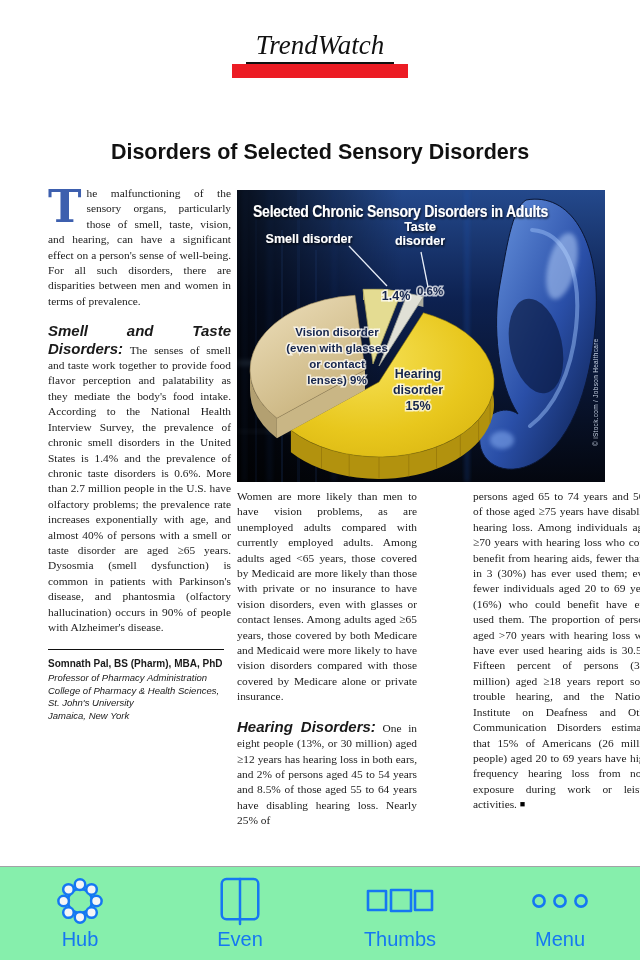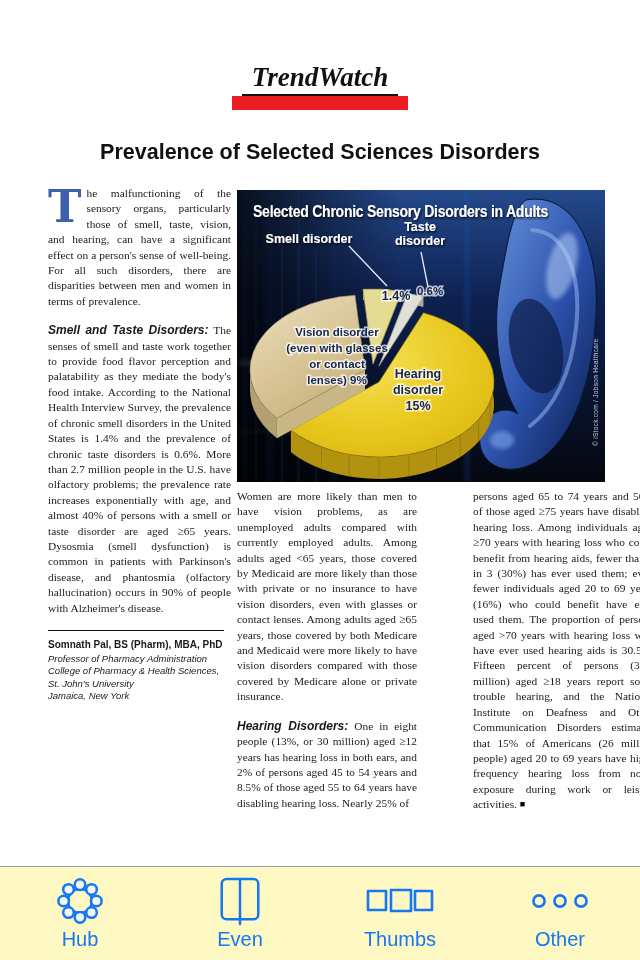--- a/index.html
+++ b/index.html
@@ -1,68 +1,68 @@
 <!DOCTYPE html>
 <html><head>
 <meta charset="utf-8">
 <style>
   html,body{margin:0;padding:0;background:#ffffff;}
   .screen{position:relative;width:640px;height:960px;background:#ffffff;overflow:hidden;
           font-family:"Liberation Serif",serif;color:#1a1a1a;}
 
   
   .brand-wrap{position:absolute;top:30px;left:0;right:0;text-align:center;}
-  .brand{display:inline-block;font-family:"Liberation Serif",serif;font-style:italic;font-weight:bold;
-         font-size:27px;color:#111;padding:0 10px 1px;border-bottom:2px solid #111;margin-top:32px;}
+  .brand{display:inline-block;font-family:"Liberation Serif",serif;font-style:italic;font-weight:normal;
+         font-size:27px;color:#111;padding:0 10px 1px;border-bottom:2px solid #111;}
   .brand-rule{width:176px;height:14px;margin:0 auto;background:#ec1c24;}
   .page-title{position:absolute;top:126px;left:0;right:0;text-align:center;
               font-family:"Liberation Sans",sans-serif;font-size:21.5px;color:#111;}
 
   
   .col{position:absolute;font-size:11.4px;line-height:15.4px;text-align:justify;}
   .col-left {left:48px; top:186px;width:183px;}
   .col-mid  {left:237px;top:489px;width:180px;}
   .col-right{left:425px;top:489px;width:181px;margin-left:48px;}
   p.body{margin:0 0 14px 0;}
   p.body:last-child{margin-bottom:0;}
-  .sec-head{font-family:"Liberation Sans",sans-serif;font-style:italic;font-weight:bold;font-size:12px;}
+  .sec-head{font-family:"Liberation Sans",sans-serif;font-style:italic;font-weight:bold;font-size:15px;}
   .dropcap{float:left;font-family:"DejaVu Serif",serif;font-weight:bold;font-size:45px;line-height:0.8;
            color:#3d5fae;margin:3px 5px 0 0;}
   .endmark{font-size:9px;letter-spacing:0;vertical-align:1px;color:#000;}
 
   
   .author{margin-top:12px;border-top:1.5px solid #111;padding-top:7px;width:176px;
           font-family:"Liberation Sans",sans-serif;text-align:left;}
   .author-name{font-weight:bold;font-size:10px;line-height:13px;margin-bottom:2px;}
   .author-line{font-style:italic;font-size:9.5px;line-height:12.5px;}
 
   
   .chart{position:absolute;left:237px;top:190px;width:368px;height:260px;}
   .chart svg{display:block;width:368px;height:292px;}
 
   
-  .toolbar{position:absolute;left:0;right:0;bottom:0;height:93px;background:#fef9c3;
+  .toolbar{position:absolute;left:0;right:0;bottom:0;height:93px;background:#86efac;
            border-top:1px solid #a2a2a6;display:flex;align-items:stretch;}
   .tb-item{flex:1;display:flex;flex-direction:column;align-items:center;justify-content:flex-start;
            padding-top:9px;color:#1577f2;cursor:pointer;}
   .tb-icon{height:50px;display:flex;align-items:center;justify-content:center;}
   .tb-label{font-family:"Liberation Sans",sans-serif;font-size:20px;line-height:24px;margin-top:1px;}
   .tb-icon svg{stroke:#1577f2;fill:none;stroke-width:2.6;stroke-linecap:round;stroke-linejoin:round;}
 </style>
 </head>
 <body>
 
 <div class="screen">
 
   <div class="brand-wrap">
     <span class="brand">TrendWatch</span>
     <div class="brand-rule"></div>
   </div>
 
-  <h1 class="page-title">Prevalence of Selected Sciences Disorders</h1>
+  <h1 class="page-title">Disorders of Selected Sensory Disorders</h1>
 
   <div class="col col-left">
     <p class="body"><span class="dropcap">T</span><span>he malfunctioning of the sensory organs, particularly those of smell, taste, vision, and hearing, can have a significant effect on a person's sense of well-being. For all such disorders, there are disparities between men and women in terms of prevalence.</span></p>
     <p class="body"><span class="sec-head">Smell and Taste Disorders:</span> <span>The senses of smell and taste work together to provide food flavor perception and palatability as they mediate the body's food intake. According to the National Health Interview Survey, the prevalence of chronic smell disorders in the United States is 1.4% and the prevalence of chronic taste disorders is 0.6%. More than 2.7 million people in the U.S. have olfactory problems; the prevalence rate increases exponentially with age, and almost 40% of persons with a smell or taste disorder are aged ≥65 years. Dysosmia (smell dysfunction) is common in patients with Parkinson's disease, and phantosmia (olfactory hallucination) occurs in 90% of people with Alzheimer's disease.</span></p>
     <div class="author">
       <div class="author-name">Somnath Pal, BS (Pharm), MBA, PhD</div>
       <div class="author-line">Professor of Pharmacy Administration</div>
       <div class="author-line">College of Pharmacy &amp; Health Sciences,</div>
       <div class="author-line">St. John's University</div>
       <div class="author-line">Jamaica, New York</div>
@@ -228,17 +228,17 @@
       <div class="tb-label">Thumbs</div>
     </div>
     <div class="tb-item">
       <div class="tb-icon">
         <svg width="68" height="50" viewBox="0 0 68 50">
           <circle cx="13" cy="25" r="5.6"></circle>
             <circle cx="34" cy="25" r="5.6"></circle>
             <circle cx="55" cy="25" r="5.6"></circle>
         </svg>
       </div>
-      <div class="tb-label">Other</div>
+      <div class="tb-label">Menu</div>
     </div>
   </div>
 
 </div>
 
 </body></html>

